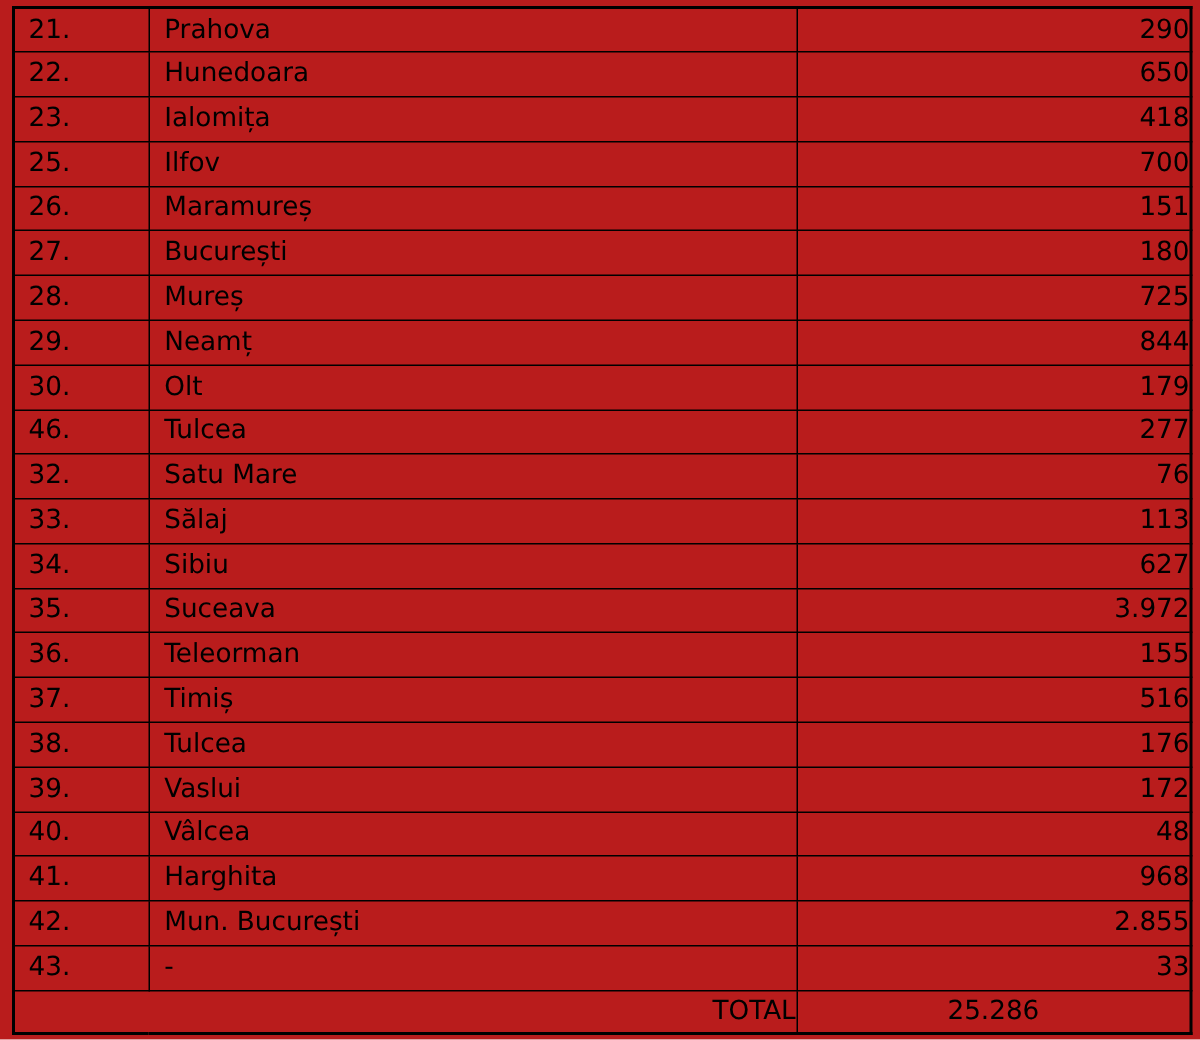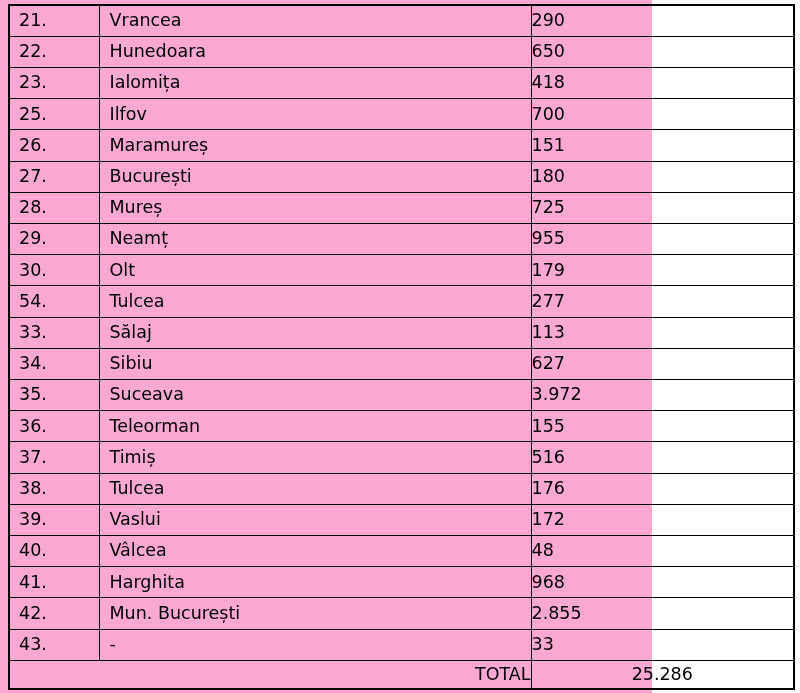--- a/index.html
+++ b/index.html
@@ -5,23 +5,23 @@
   * { margin: 0; padding: 0; box-sizing: border-box; }
   html, body {
     width: 800px;
     height: 693px;
     background: #ffffff;
     font-family: "DejaVu Sans", "Liberation Sans", sans-serif;
     overflow: hidden;
   }
   .page {
     position: relative;
-    width: 652px;
+    width: 800px;
     height: 693px;
-    background: #f9a8d4;
+    background: #b91c1c;
   }
   table.county-table {
     position: absolute;
     left: 8px;
     top: 4px;
     width: 785px;
     height: 686px;
     border-collapse: collapse;
     table-layout: fixed;
     border: 2px solid #000000;
@@ -34,42 +34,42 @@
   td {
     border: 1px solid #000000;
     height: 28.5px;
     line-height: 1.1;
     vertical-align: middle;
     white-space: nowrap;
     overflow: hidden;
   }
   td.num  { text-align: left; padding-left: 9px; }
   td.name { text-align: left; padding-left: 10px; }
-  td.val  { text-align: left; }
+  td.val  { text-align: right; }
   td.total-label {
     text-align: right;
     
     padding-left: 90px;
   }
   td.total-val { text-align: center; border-radius: 14px; }
 </style>
 </head>
 <body>
 
 <div class="page">
   <table class="county-table">
     <colgroup>
       <col class="c-num">
       <col class="c-name">
       <col class="c-val">
     </colgroup>
     <tbody id="rows-body">
   <tr>
     <td class="num">21.</td>
-    <td class="name">Vrancea</td>
+    <td class="name">Prahova</td>
     <td class="val">290</td>
   </tr>
 
   <tr>
     <td class="num">22.</td>
     <td class="name">Hunedoara</td>
     <td class="val">650</td>
   </tr>
 
   <tr>
@@ -99,35 +99,40 @@
 
   <tr>
     <td class="num">28.</td>
     <td class="name">Mureș</td>
     <td class="val">725</td>
   </tr>
 
   <tr>
     <td class="num">29.</td>
     <td class="name">Neamț</td>
-    <td class="val">955</td>
+    <td class="val">844</td>
   </tr>
 
   <tr>
     <td class="num">30.</td>
     <td class="name">Olt</td>
     <td class="val">179</td>
   </tr>
 
   <tr>
-    <td class="num">54.</td>
+    <td class="num">46.</td>
     <td class="name">Tulcea</td>
     <td class="val">277</td>
   </tr>
 
+  <tr>
+    <td class="num">32.</td>
+    <td class="name">Satu Mare</td>
+    <td class="val">76</td>
+  </tr>
 
   <tr>
     <td class="num">33.</td>
     <td class="name">Sălaj</td>
     <td class="val">113</td>
   </tr>
 
   <tr>
     <td class="num">34.</td>
     <td class="name">Sibiu</td>

